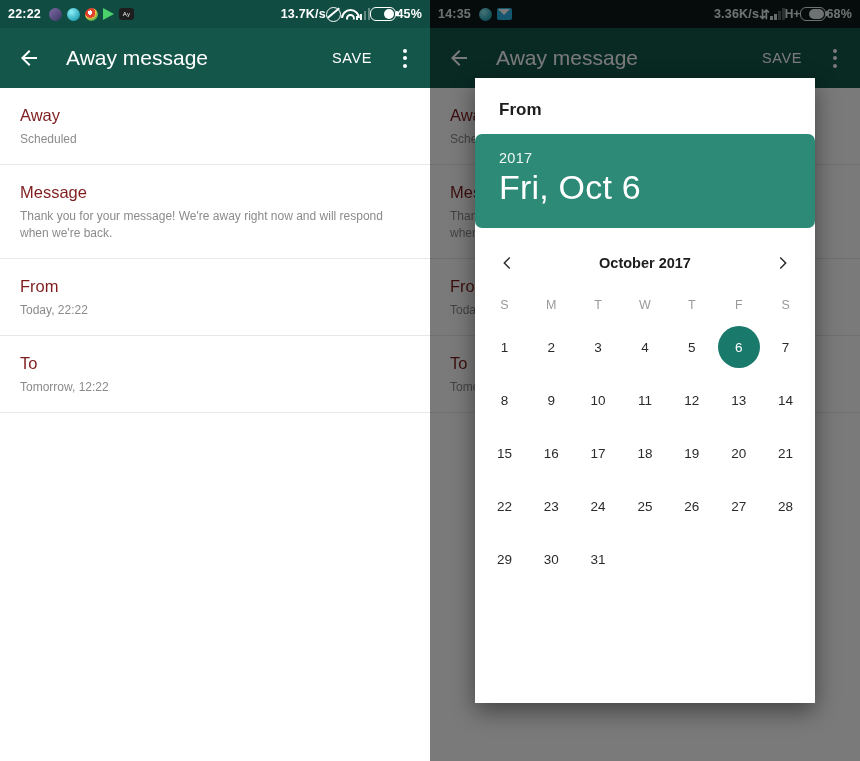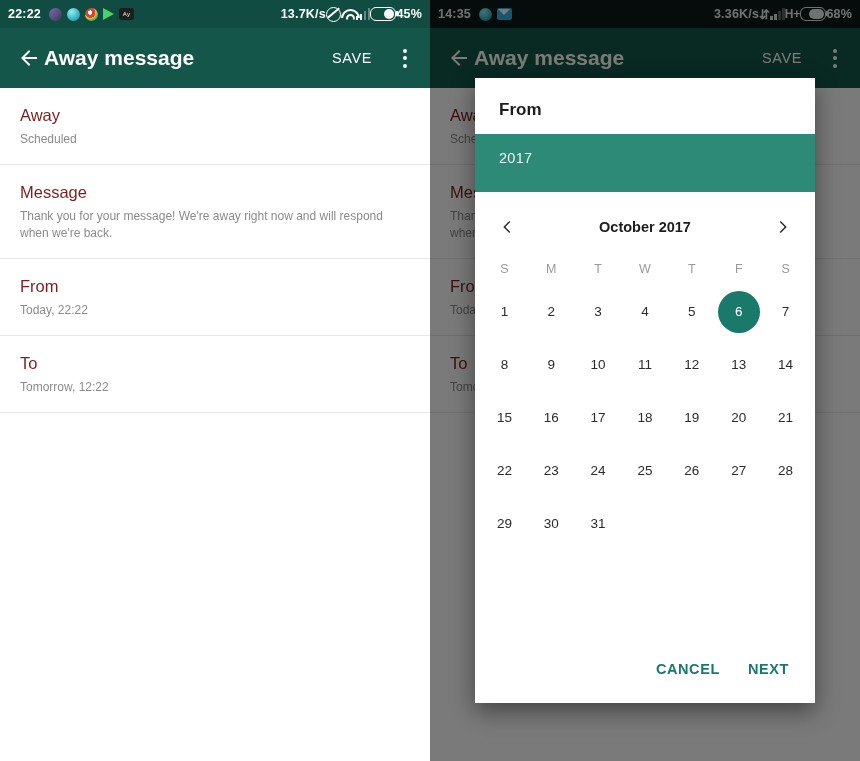--- a/index.html
+++ b/index.html
@@ -126,23 +126,23 @@
     z-index: 4;
   }
   .appbar .back {
     width: 30px; height: 30px;
     display: flex; align-items: center; justify-content: center;
     flex: 0 0 auto;
     cursor: pointer;
   }
   .appbar .title {
     font-size: 21px;
+    margin-left: 22px;
     flex: 1 1 auto;
     white-space: nowrap;
-    font-weight: bold;
   }
   .appbar .save {
     font-size: 14.5px;
     letter-spacing: .6px;
     margin-right: 22px;
     cursor: pointer;
   }
   .appbar .kebab {
     width: 22px; height: 30px;
     display: flex; flex-direction: column; align-items: center; justify-content: center;
@@ -192,20 +192,21 @@
   .dlg-label {
     padding: 22px 24px 14px 24px;
     font-size: 17px;
     color: #1d1d1d;
     font-weight: bold;
   }
   .dlg-head {
     background: #2d8a77;
     padding: 16px 24px 22px 24px;
     color: #ffffff;
+    border-radius: 7px;
   }
   .dlg-head .yr {
     font-size: 14.5px;
     opacity: .93;
     margin-bottom: 4px;
     letter-spacing: .3px;
   }
   .dlg-head .dt {
     font-size: 34px;
     line-height: 1.05;
@@ -408,20 +409,21 @@
         <div class="r-sub">Tomorrow, 12:22</div>
       </div>
     </div>
 
     <div class="scrim"></div>
 
     <div class="dialog">
       <div class="dlg-label">From</div>
       <div class="dlg-head">
         <div class="yr">2017</div>
+        <div class="dt">Fri, Oct 6</div>
       </div>
       <div class="cal">
         <div class="cal-nav">
           <div class="arrow">
             <svg width="16" height="16" viewBox="0 0 24 24" aria-hidden="true">
               <path d="M15.4 4.6 13.9 3l-9 9 9 9 1.5-1.6L8 12z" fill="#2b2b2b"></path>
             </svg>
           </div>
           <div class="month">October 2017</div>
           <div class="arrow">
@@ -528,19 +530,15 @@
               <span>29</span>
             </div>
             <div class="day">
               <span>30</span>
             </div>
             <div class="day">
               <span>31</span>
             </div>
           </div>
       </div>
-      <div class="dlg-actions">
-        <div class="act">CANCEL</div>
-        <div class="act">NEXT</div>
-      </div>
     </div>
   </div>
 </div>
 
 </body></html>

